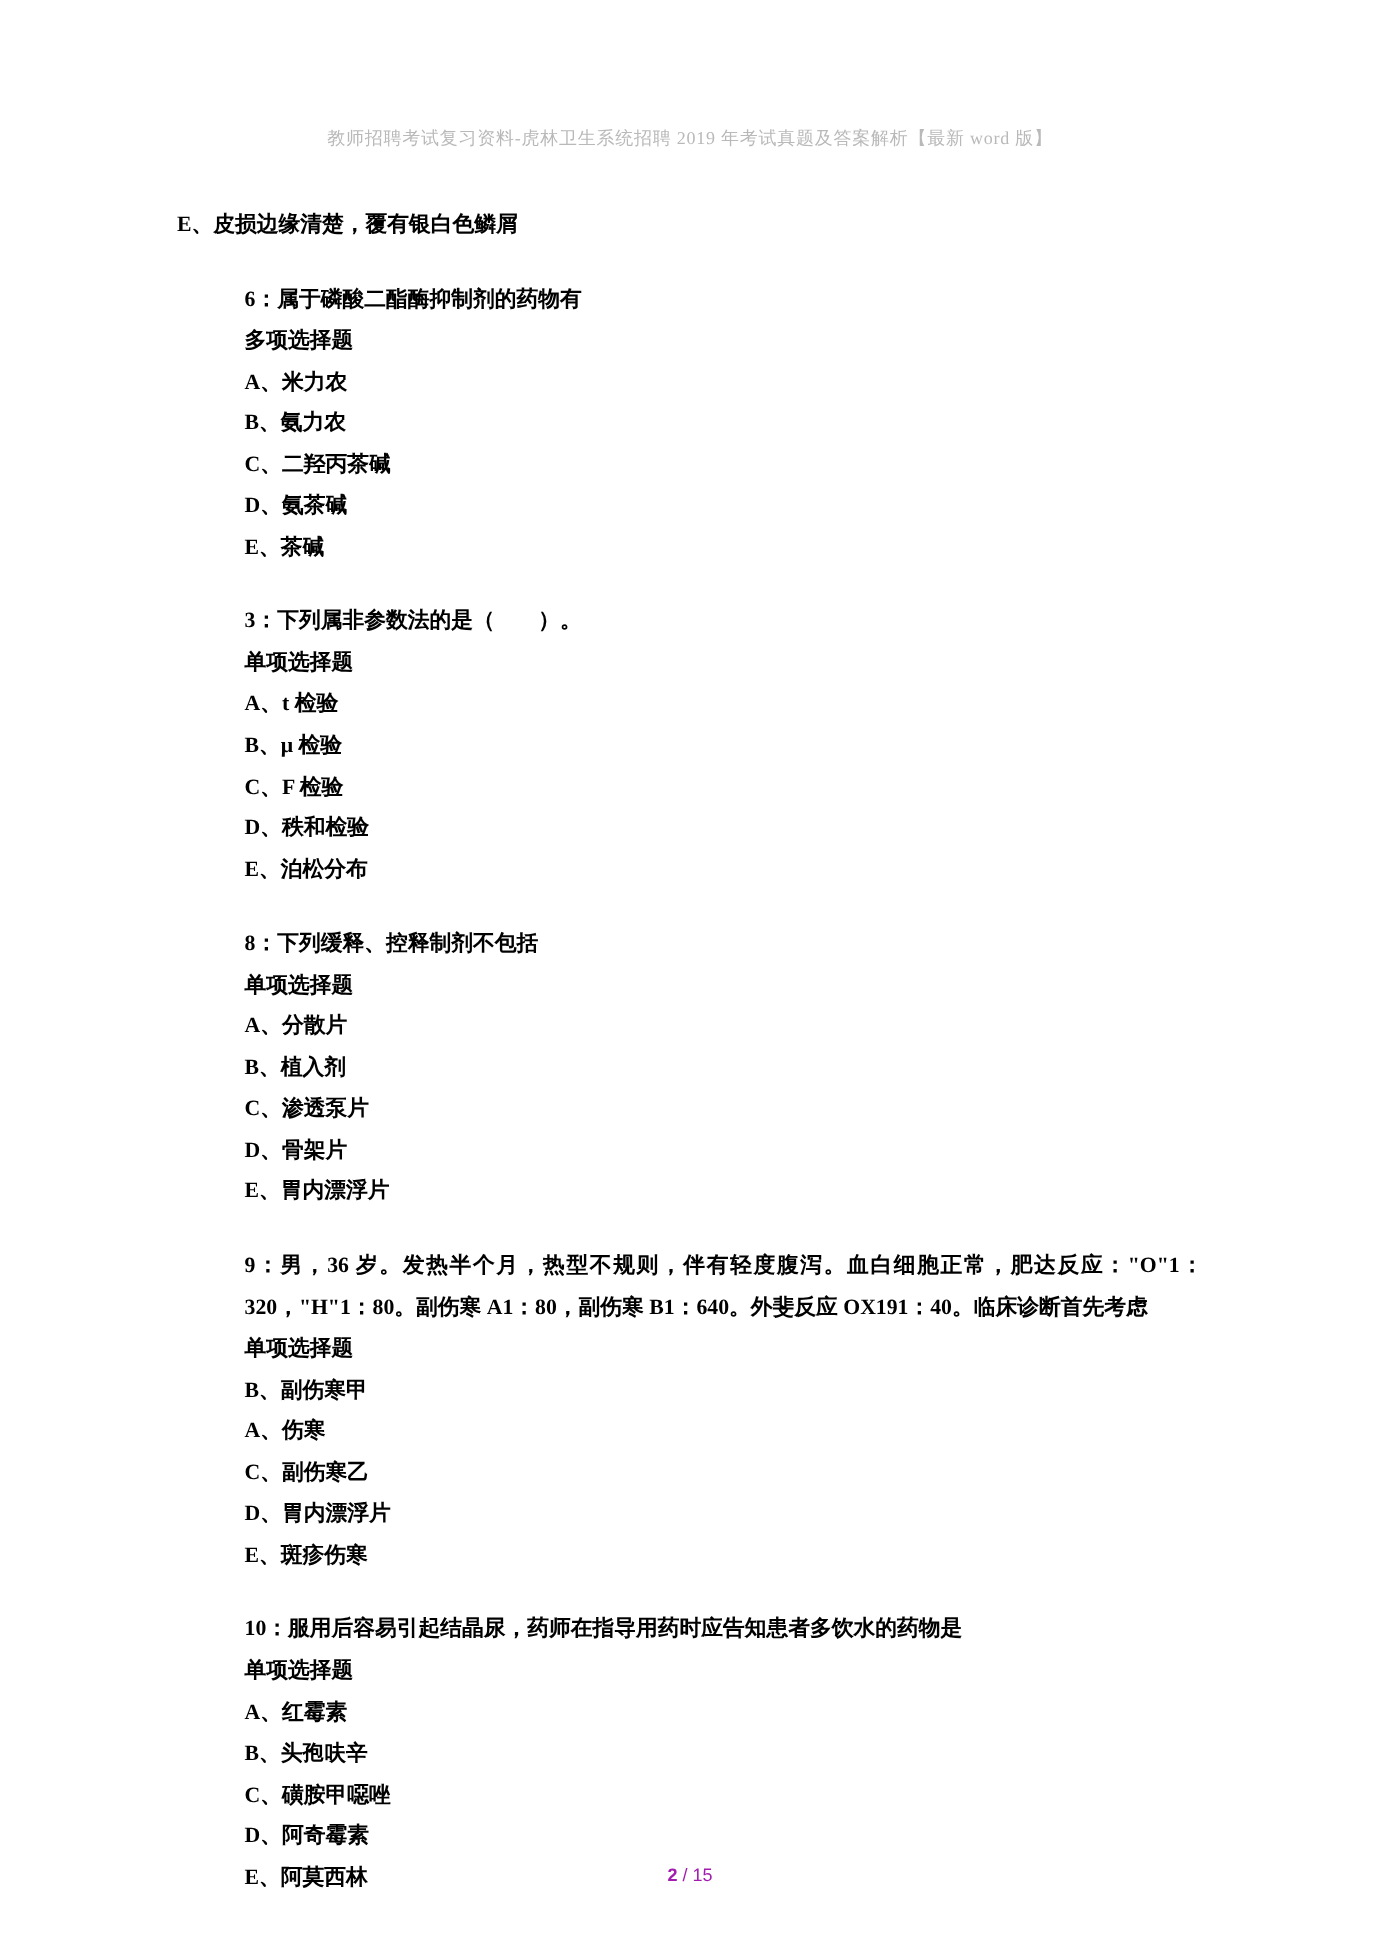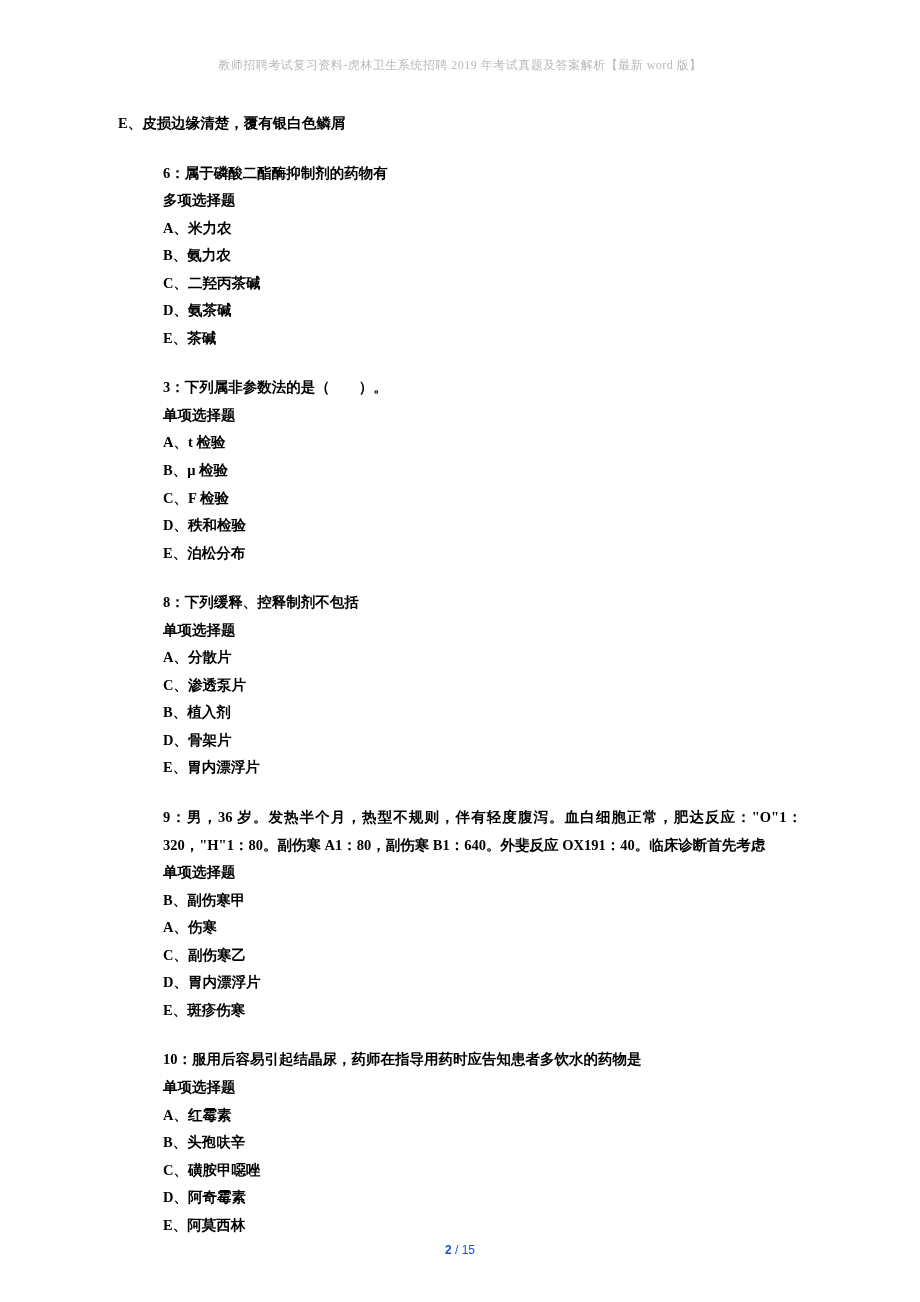--- a/index.html
+++ b/index.html
@@ -6,21 +6,21 @@
     margin: 0;
     padding: 0;
     background: #fff;
     font-family: "SimSun", "宋体", serif;
     width: 920px;
     height: 1302px;
     position: relative;
     box-sizing: border-box;
   }
   .page {
-    padding: 57px 118px 30px 118px;
+    padding: 84px 118px 30px 118px;
     box-sizing: border-box;
     width: 920px;
   }
   .header {
     text-align: center;
     font-size: 12px;
     color: #b9b9b9;
     font-family: "SimSun", "宋体", serif;
     margin-bottom: 36px;
     letter-spacing: 0.5px;
@@ -44,21 +44,21 @@
     text-justify: inter-ideograph;
   }
   .footer {
     position: absolute;
     bottom: 45px;
     left: 0;
     width: 920px;
     text-align: center;
     font-size: 12px;
     font-family: Arial, sans-serif;
-    color: #1d4ed8;
+    color: #a21caf;
   }
   .footer .cur {
     font-weight: bold;
   }
 </style>
 </head>
 <body>
 
 <div class="page">
   <div class="header">教师招聘考试复习资料-虎林卫生系统招聘 2019 年考试真题及答案解析【最新 word 版】</div>
@@ -83,22 +83,22 @@
           <div class="line">A、t 检验</div>
           <div class="line">B、μ 检验</div>
           <div class="line">C、F 检验</div>
           <div class="line">D、秩和检验</div>
           <div class="line">E、泊松分布</div>
         </div>
         <div class="q-block">
           <div class="line q-stem">8：下列缓释、控释制剂不包括</div>
           <div class="line">单项选择题</div>
           <div class="line">A、分散片</div>
+          <div class="line">B、植入剂</div>
           <div class="line">C、渗透泵片</div>
-          <div class="line">B、植入剂</div>
           <div class="line">D、骨架片</div>
           <div class="line">E、胃内漂浮片</div>
         </div>
         <div class="q-block">
           <div class="line q-stem">9：男，36 岁。发热半个月，热型不规则，伴有轻度腹泻。血白细胞正常，肥达反应："O"1：320，"H"1：80。副伤寒 A1：80，副伤寒 B1：640。外斐反应 OX191：40。临床诊断首先考虑</div>
           <div class="line">单项选择题</div>
           <div class="line">B、副伤寒甲</div>
           <div class="line">A、伤寒</div>
           <div class="line">C、副伤寒乙</div>
           <div class="line">D、胃内漂浮片</div>

